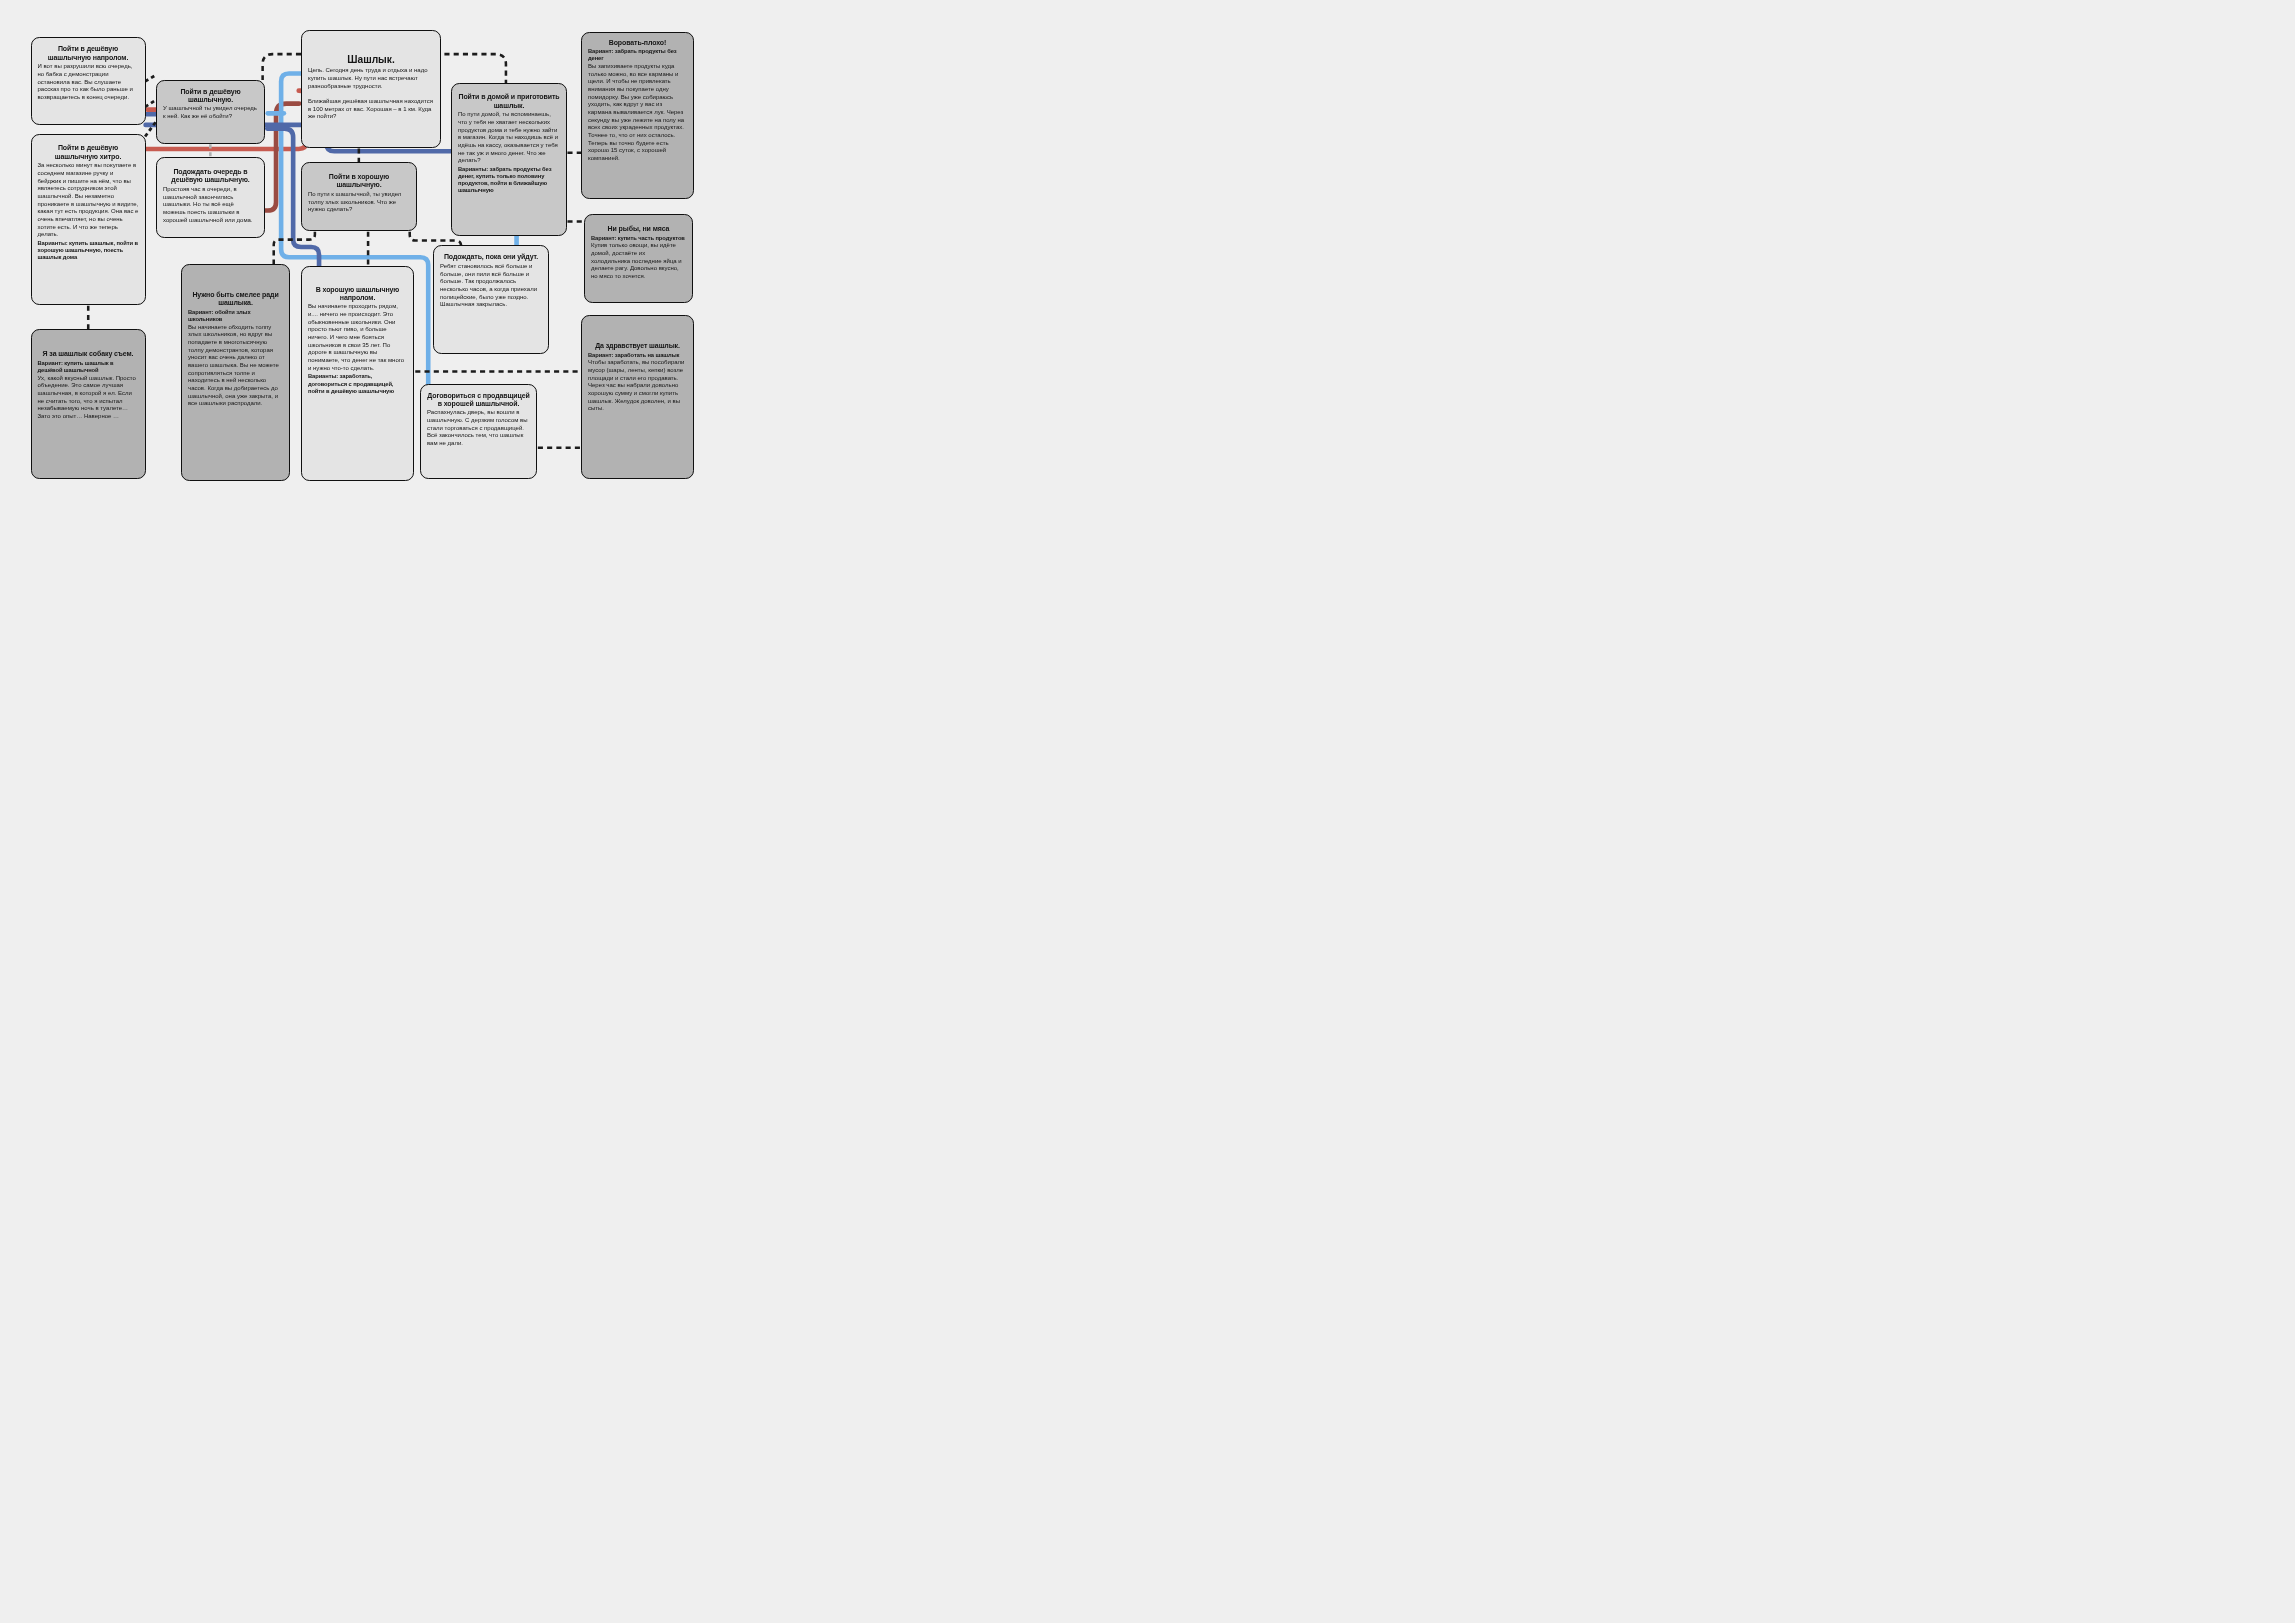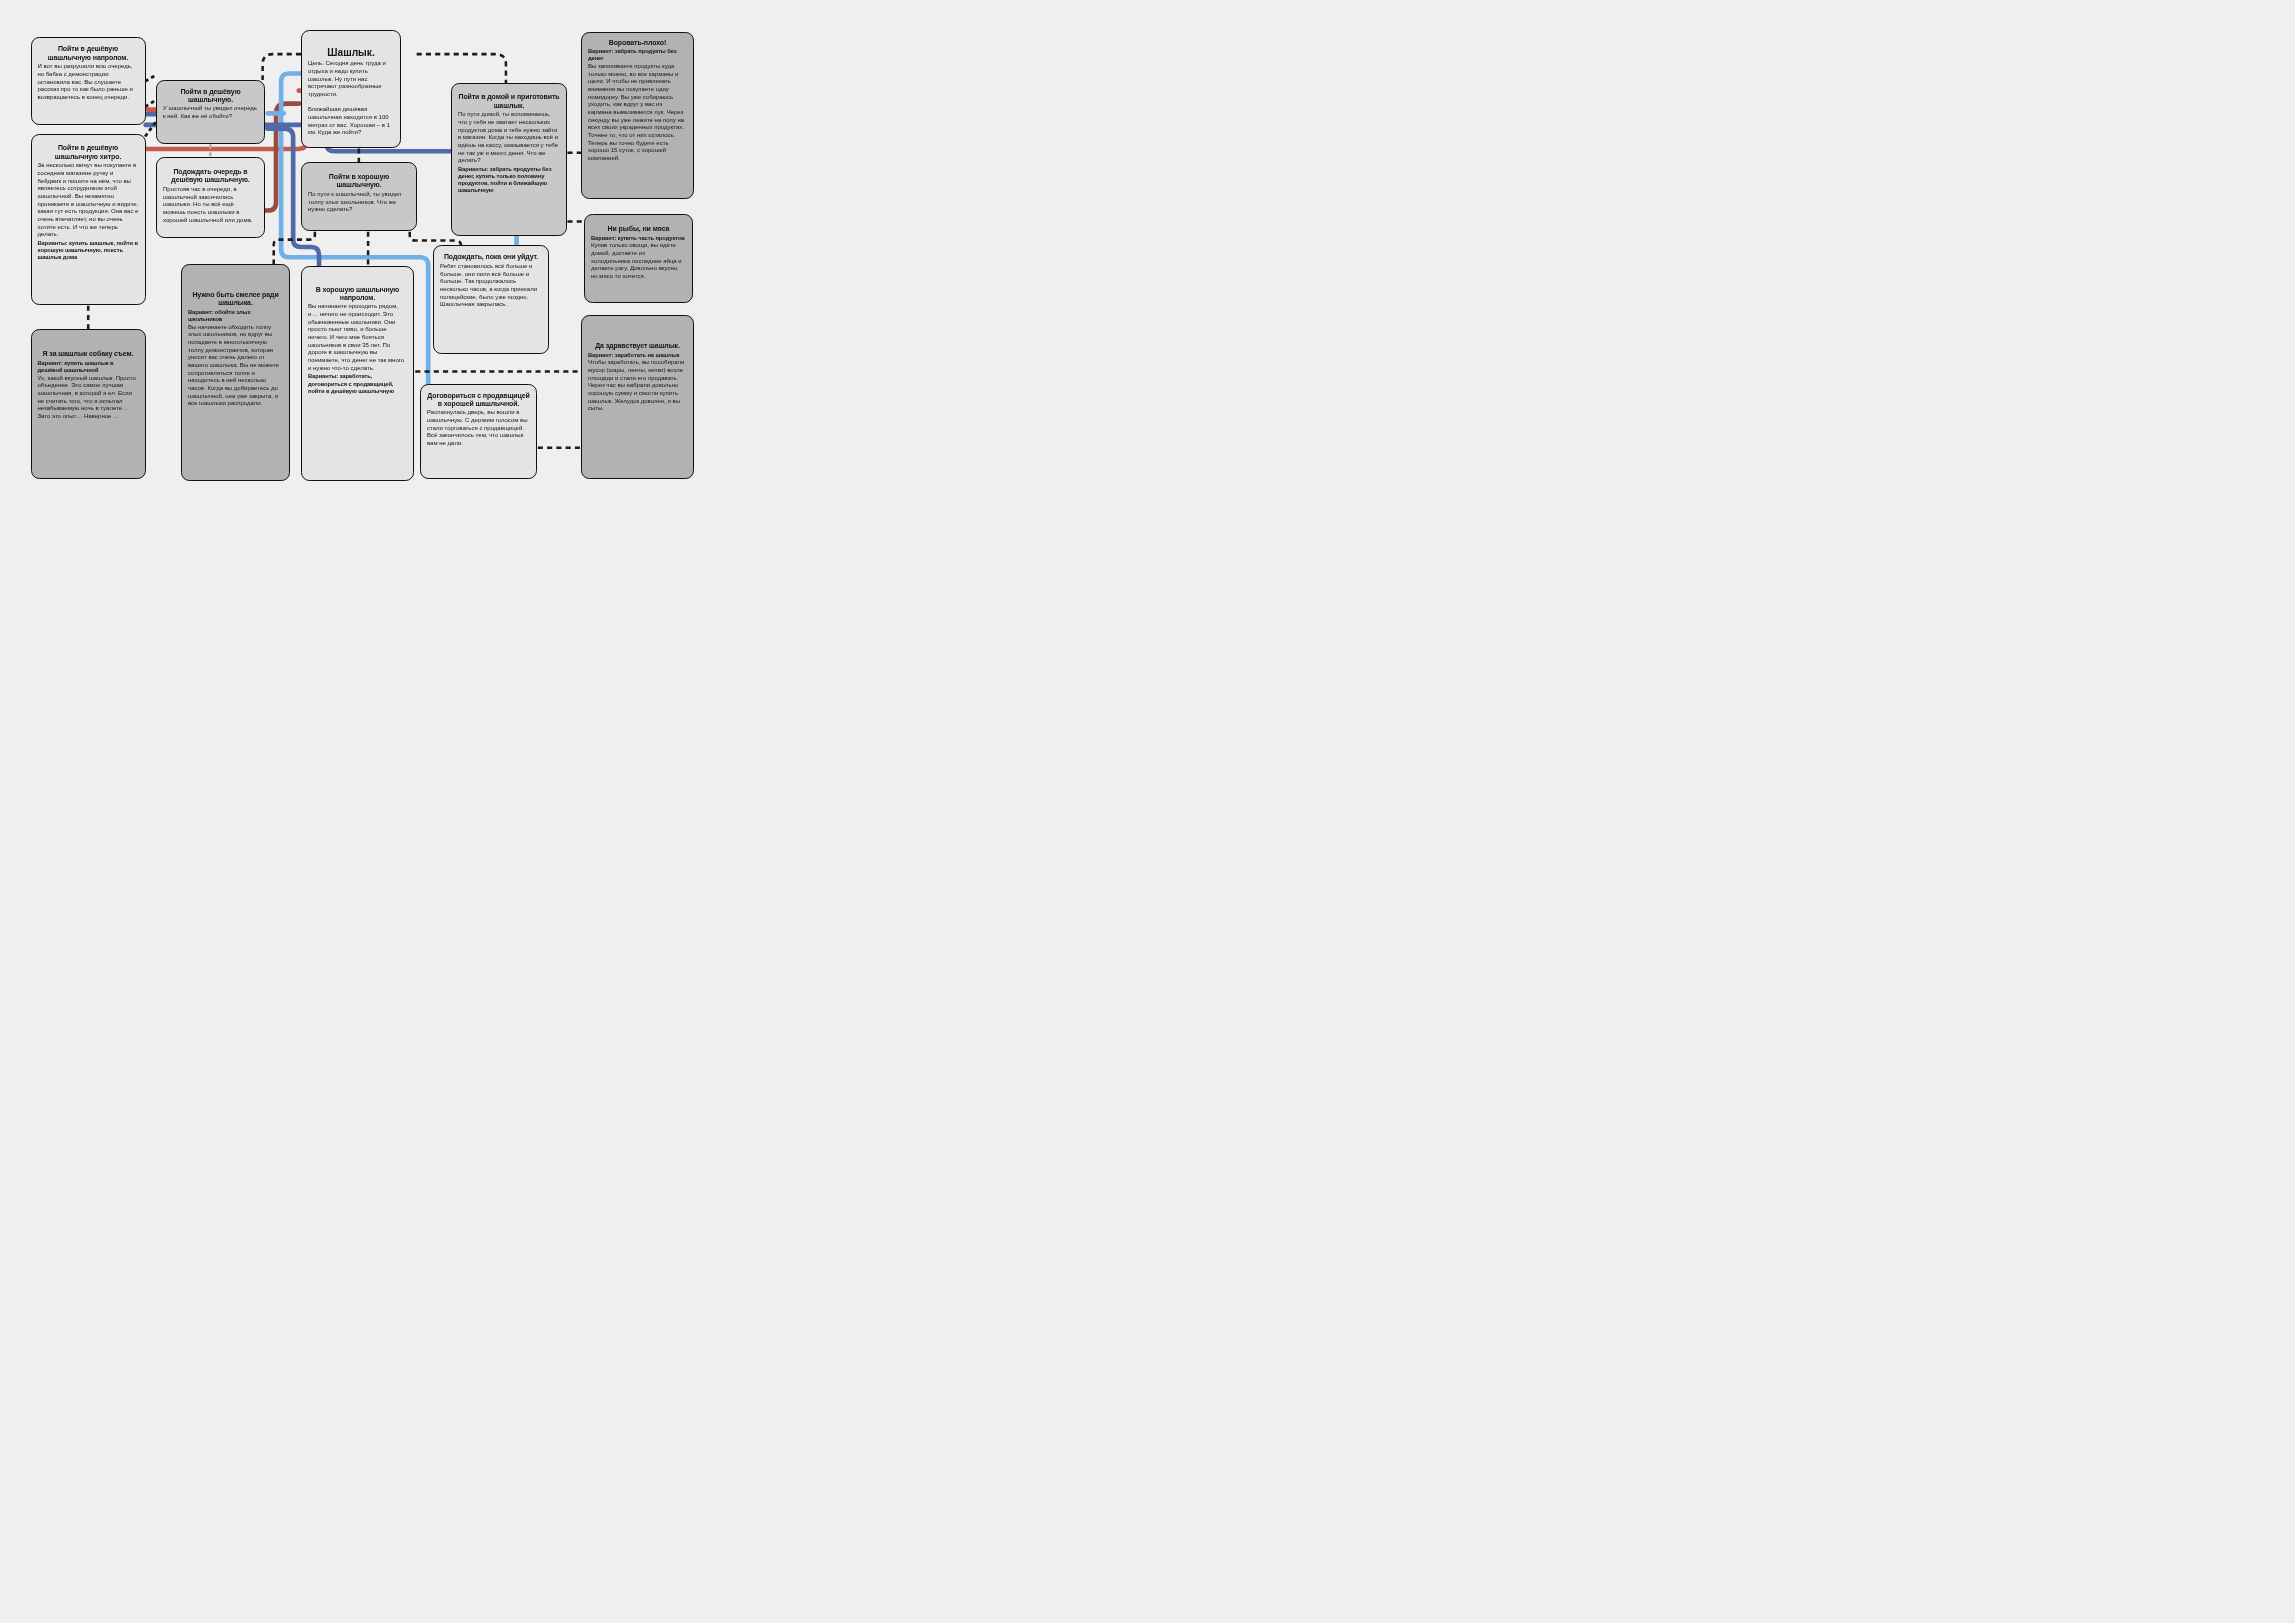--- a/index.html
+++ b/index.html
@@ -117,21 +117,21 @@
     <div class="nt">Подождать очередь в дешёвую шашлычную.</div>
     <div class="nb">Простояв час в очереди, в шашлычной закончились шашлыки. Но ты всё ещё можешь поесть шашлыки в хорошей шашлычной или дома.</div>
   </div>
 
   <div class="node n-dark" style="left:181px;top:264px;width:109px;height:217px;padding-top:26px">
     <div class="nt">Нужно быть смелее ради шашлыка.</div>
     <div class="nv">Вариант: обойти злых школьников</div>
     <div class="nb">Вы начинаете обходить толпу злых школьников, но вдруг вы попадаете в многотысячную толпу демонстрантов, которая уносит вас очень далеко от вашего шашлыка. Вы не можете сопротивляться толпе и находитесь в ней несколько часов. Когда вы добираетесь до шашлычной, она уже закрыта, и все шашлыки распродали.</div>
   </div>
 
-  <div class="node n-light" style="left:301px;top:30px;width:100px;height:118px;padding-top:16px">
+  <div class="node n-light" style="left:301px;top:30px;width:140px;height:118px;padding-top:23px">
     <div class="nt nt-big">Шашлык.</div>
     <div class="nb">Цель.  Сегодня день труда и отдыха и надо купить шашлык. Ну пути нас встречают разнообразные трудности.</div>
     <div class="nb">Ближайшая дешёвая шашлычная находится в 100 метрах от вас. Хорошая – в 1 км. Куда же пойти?</div>
   </div>
 
   <div class="node n-mid" style="left:301px;top:162px;width:116px;height:69px;padding-top:10.2px">
     <div class="nt">Пойти в хорошую шашлычную.</div>
     <div class="nb">По пути к шашлычной, ты увидел толпу злых школьников. Что же нужно сделать?</div>
   </div>
 

